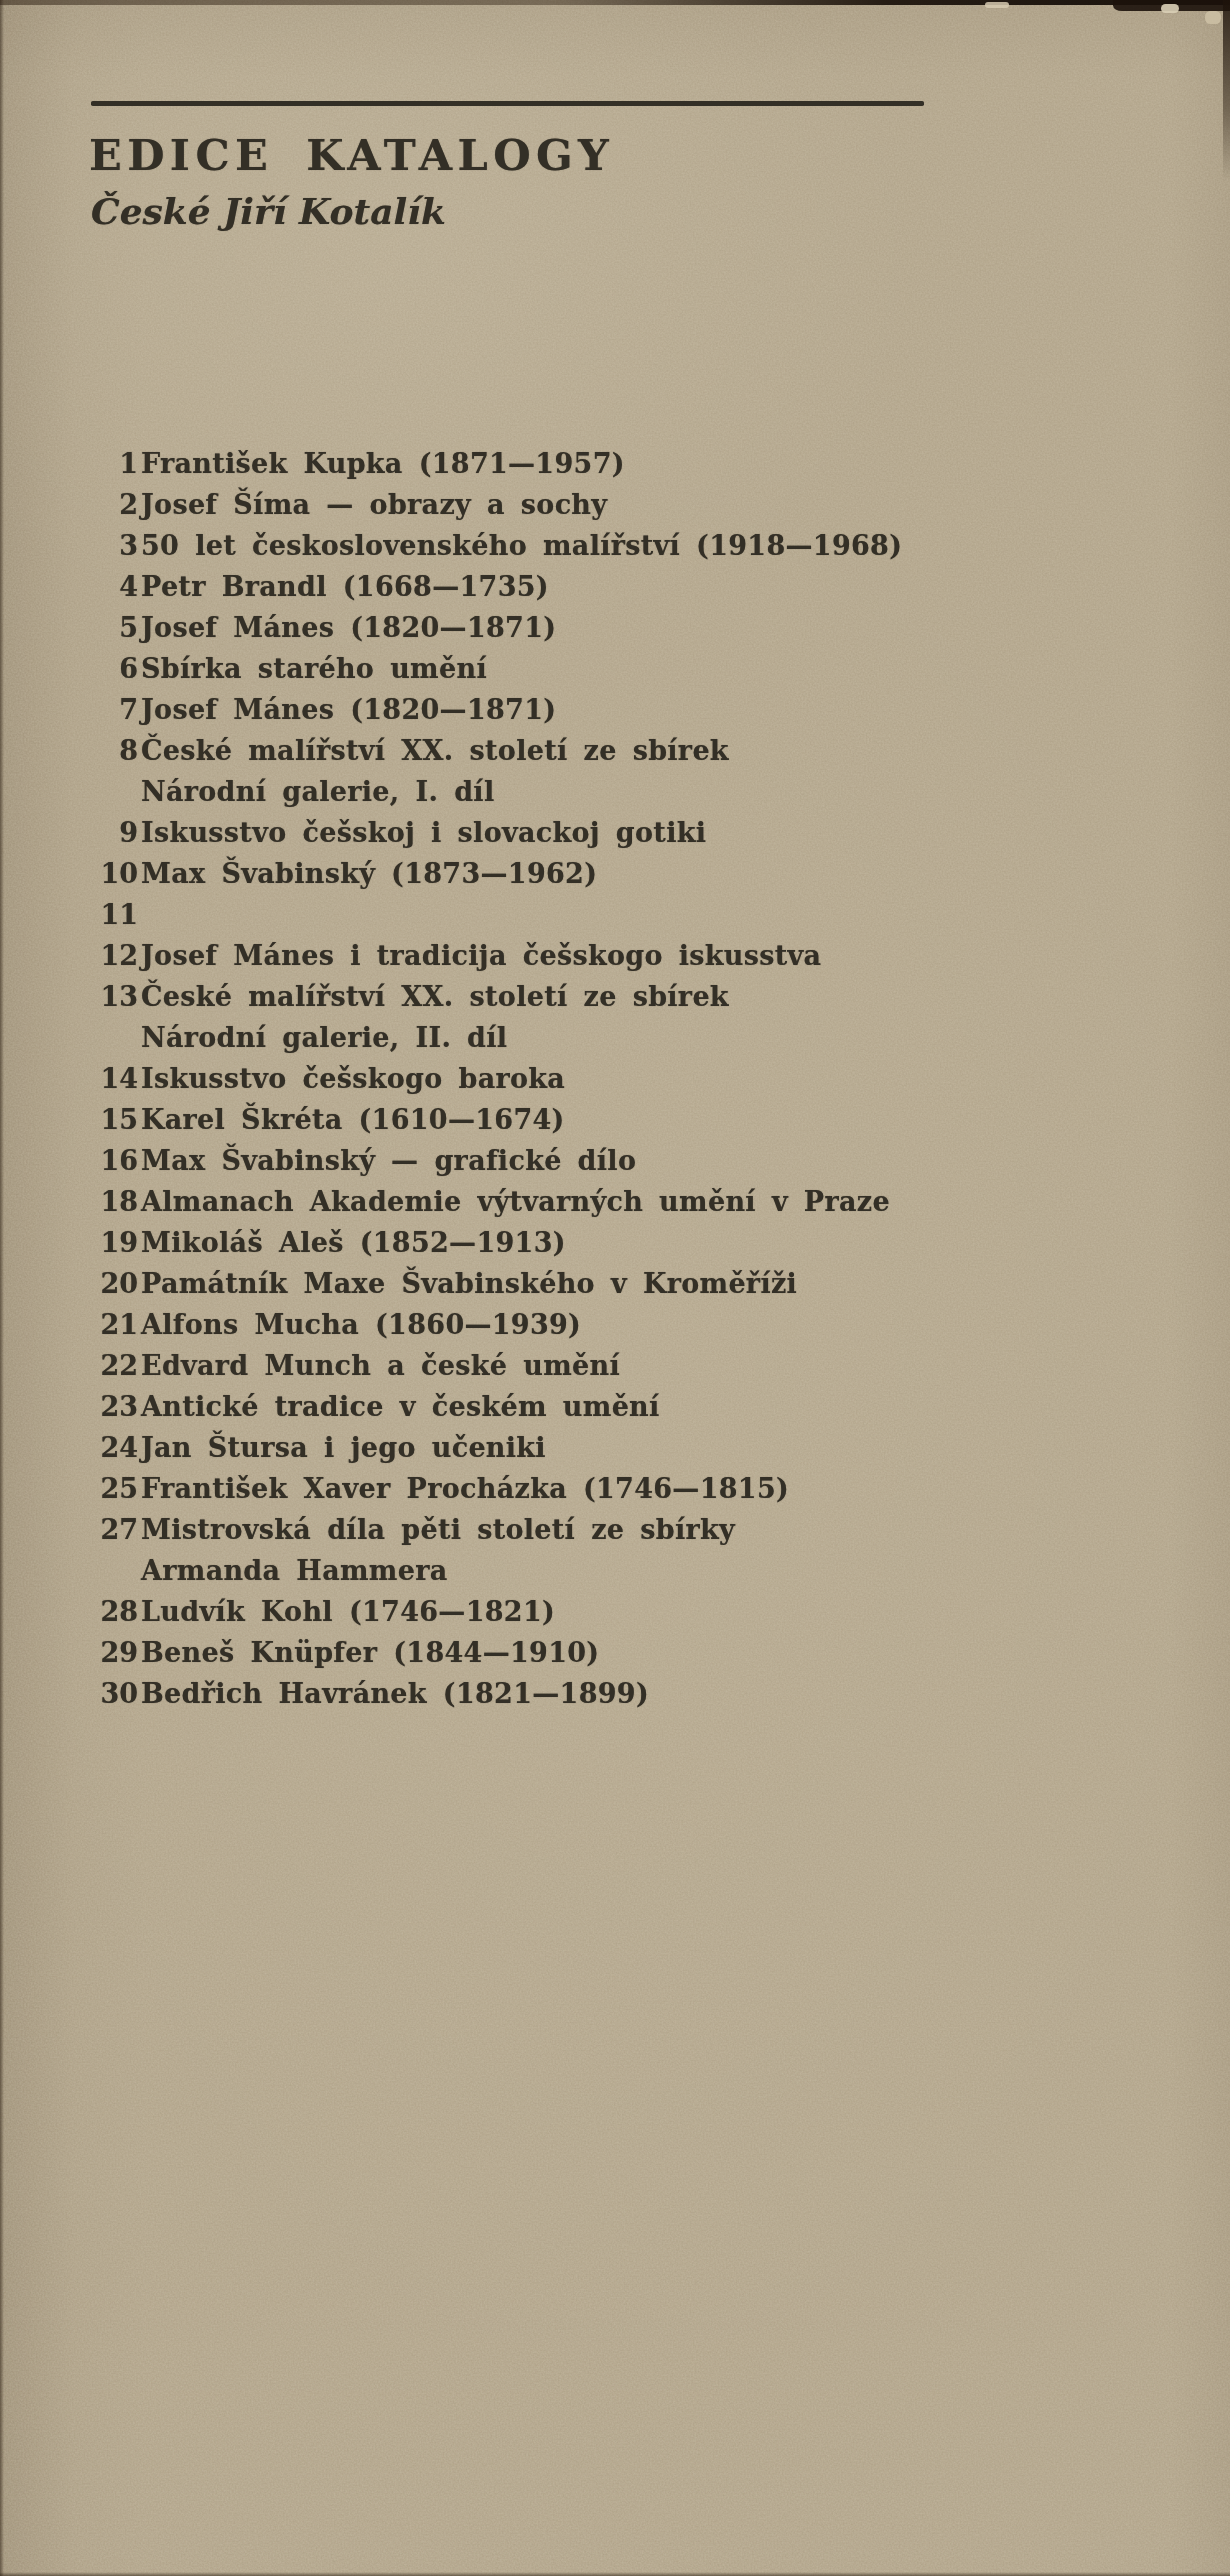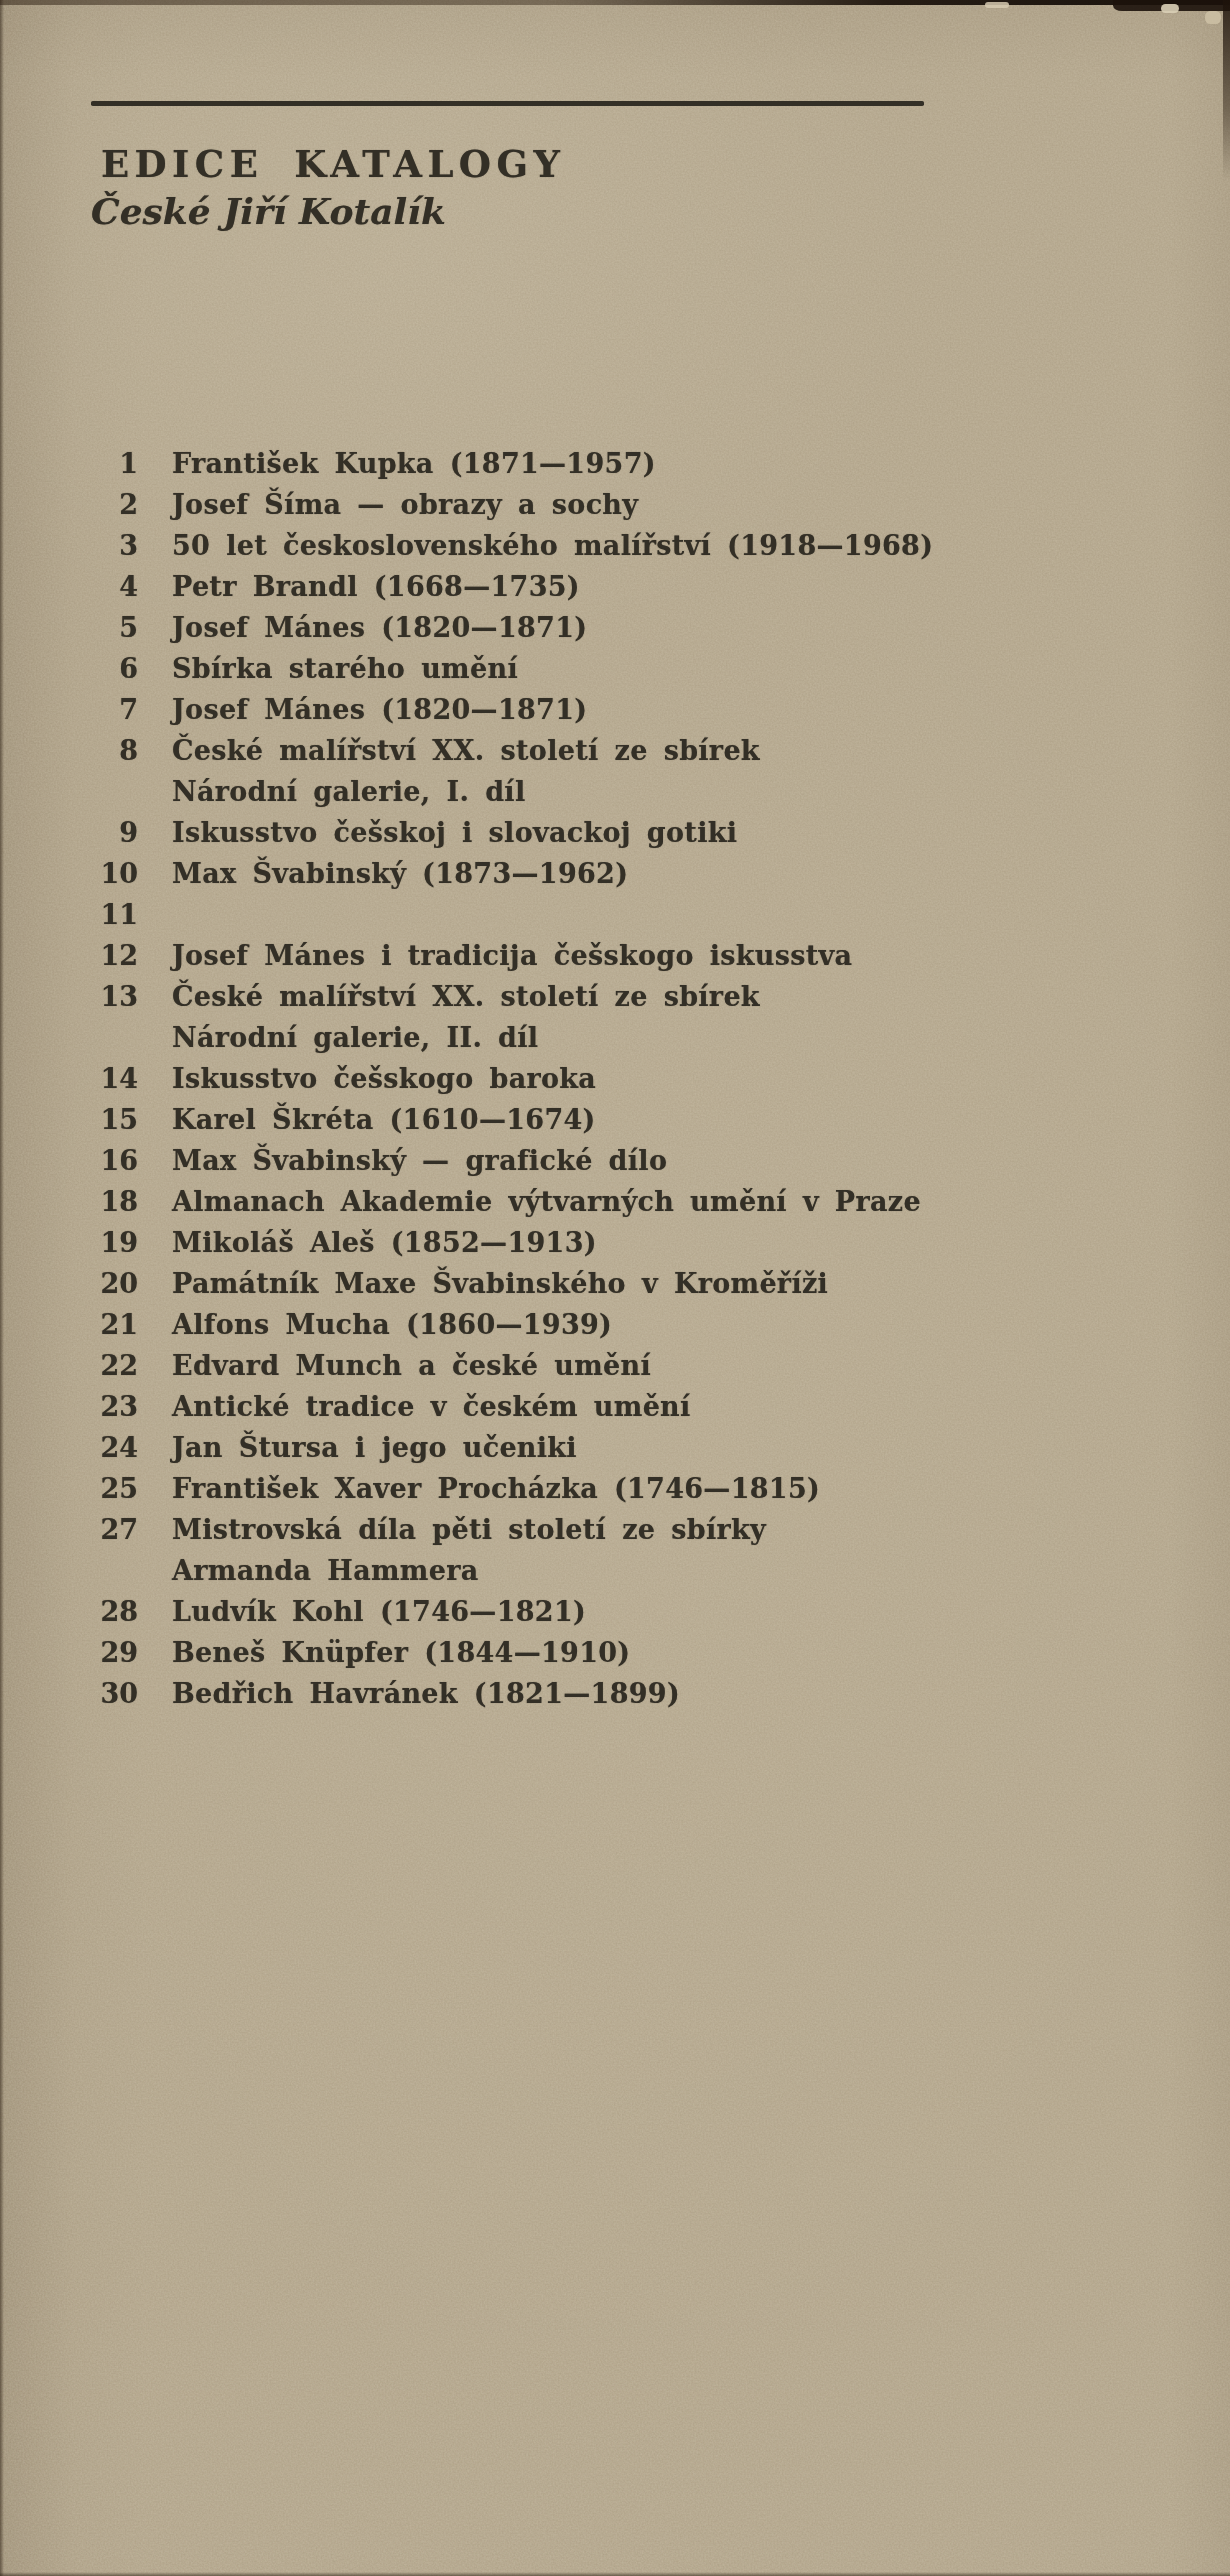--- a/index.html
+++ b/index.html
@@ -29,34 +29,34 @@
   .chip-3{position:absolute;top:11px;left:1205px;width:16.3px;height:12.7px;background:#cfc3a8;border-radius:5.4px;opacity:.8;}
   .edge-right{position:absolute;right:0;top:0;width:8.2px;height:181px;
     background:linear-gradient(to bottom, rgba(30,19,11,0.85), rgba(40,28,16,0.45) 60%, transparent);}
   .edge-left{position:absolute;left:0;top:0;width:3.6px;height:100%;
     background:linear-gradient(to right, rgba(42,30,18,0.55), transparent);}
   .edge-bottom{position:absolute;left:0;bottom:0;width:100%;height:3.6px;
     background:linear-gradient(to top, rgba(40,28,16,0.55), transparent);}
   
   .rule{position:absolute;left:91px;top:101px;width:833px;height:5.4px;
     background:var(--ink,#332f26);border-radius:1.8px;}
-  .title{position:absolute;left:89px;top:132px;margin:12px;
-    font-size:37px;font-weight:bold;line-height:1.1;
+  .title{position:absolute;left:89px;top:132px;margin:0;
+    font-size:43px;font-weight:bold;line-height:1.1;
     letter-spacing:5.4px;word-spacing:12.7px;
     color:var(--ink,#332f26);text-shadow:0 0 0.9px rgba(40,34,24,0.55);}
   .subtitle{position:absolute;left:91px;top:192px;
     font-size:36px;font-weight:bold;font-style:italic;line-height:1.1;
     color:var(--ink,#332f26);text-shadow:0 0 0.9px rgba(40,34,24,0.5);}
   
   .catalog{position:absolute;left:0;top:443px;width:1231px;}
   .row{display:flex;align-items:flex-start;}
   .num{width:138px;text-align:right;flex:0 0 138px;
     font-size:27px;font-weight:bold;line-height:41px;
     color:var(--ink,#332f26);text-shadow:0 0 0.9px rgba(40,34,24,0.5);}
-  .titles{margin-left:34px;}
+  .titles{margin-left:3px;}
   .line{display:block;white-space:nowrap;
     font-size:27px;font-weight:bold;line-height:41px;
     word-spacing:6.3px;letter-spacing:0.3px;
     color:var(--ink,#332f26);text-shadow:0 0 0.9px rgba(40,34,24,0.5);}
 </style>
 </head>
 <body style="--paper: #b2a48a; --ink: #332f26;">
 
 <div class="page">
 

